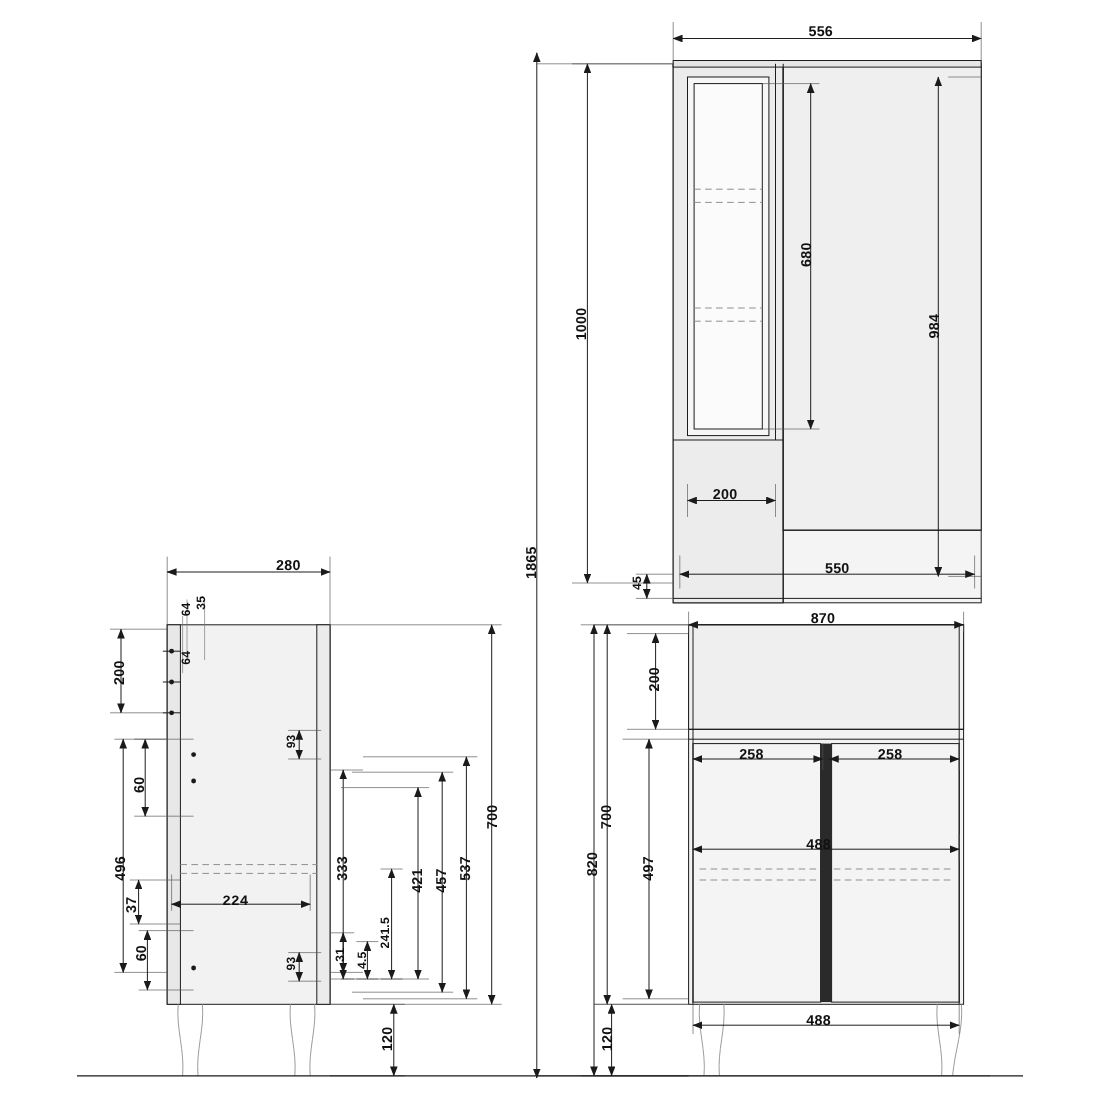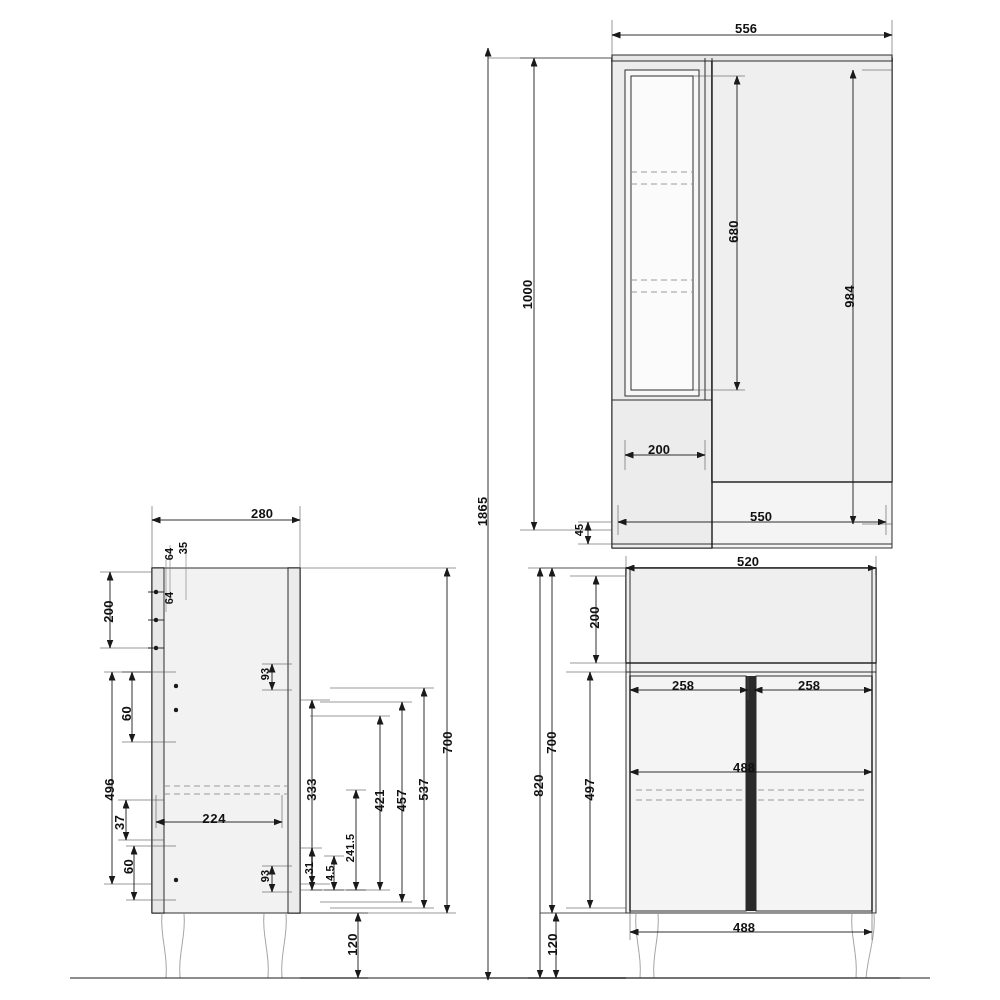--- a/index.html
+++ b/index.html
@@ -324,21 +324,21 @@
   <div class="dim-label vert" style="left:368px; top:793px;">421</div>
   <div class="dim-label vert" style="left:390px; top:793px;">457</div>
   <div class="dim-label vert" style="left:412px; top:782px;">537</div>
   <div class="dim-label vert" style="left:436px; top:735px;">700</div>
   <div class="dim-label vert small" style="left:303px; top:862px;">31</div>
   <div class="dim-label vert small" style="left:322px; top:867px;">4.5</div>
   <div class="dim-label vert small" style="left:336px; top:842px;">241.5</div>
   <div class="dim-label vert small" style="left:259px; top:870px;">93</div>
   <div class="dim-label vert" style="left:341px; top:937px;">120</div>
 
-  <div class="dim-label" style="left:737px; top:554px;">520</div>
+  <div class="dim-label" style="left:737px; top:554px;">870</div>
   <div class="dim-label vert" style="left:583px; top:610px;">200</div>
   <div class="dim-label" style="left:672px; top:678px;">258</div>
   <div class="dim-label" style="left:798px; top:678px;">258</div>
   <div class="dim-label" style="left:733px; top:760px;">488</div>
   <div class="dim-label" style="left:733px; top:920px;">488</div>
   <div class="dim-label vert" style="left:540px; top:735px;">700</div>
   <div class="dim-label vert" style="left:578px; top:782px;">497</div>
   <div class="dim-label vert" style="left:527px; top:778px;">820</div>
   <div class="dim-label vert" style="left:541px; top:937px;">120</div>
 

